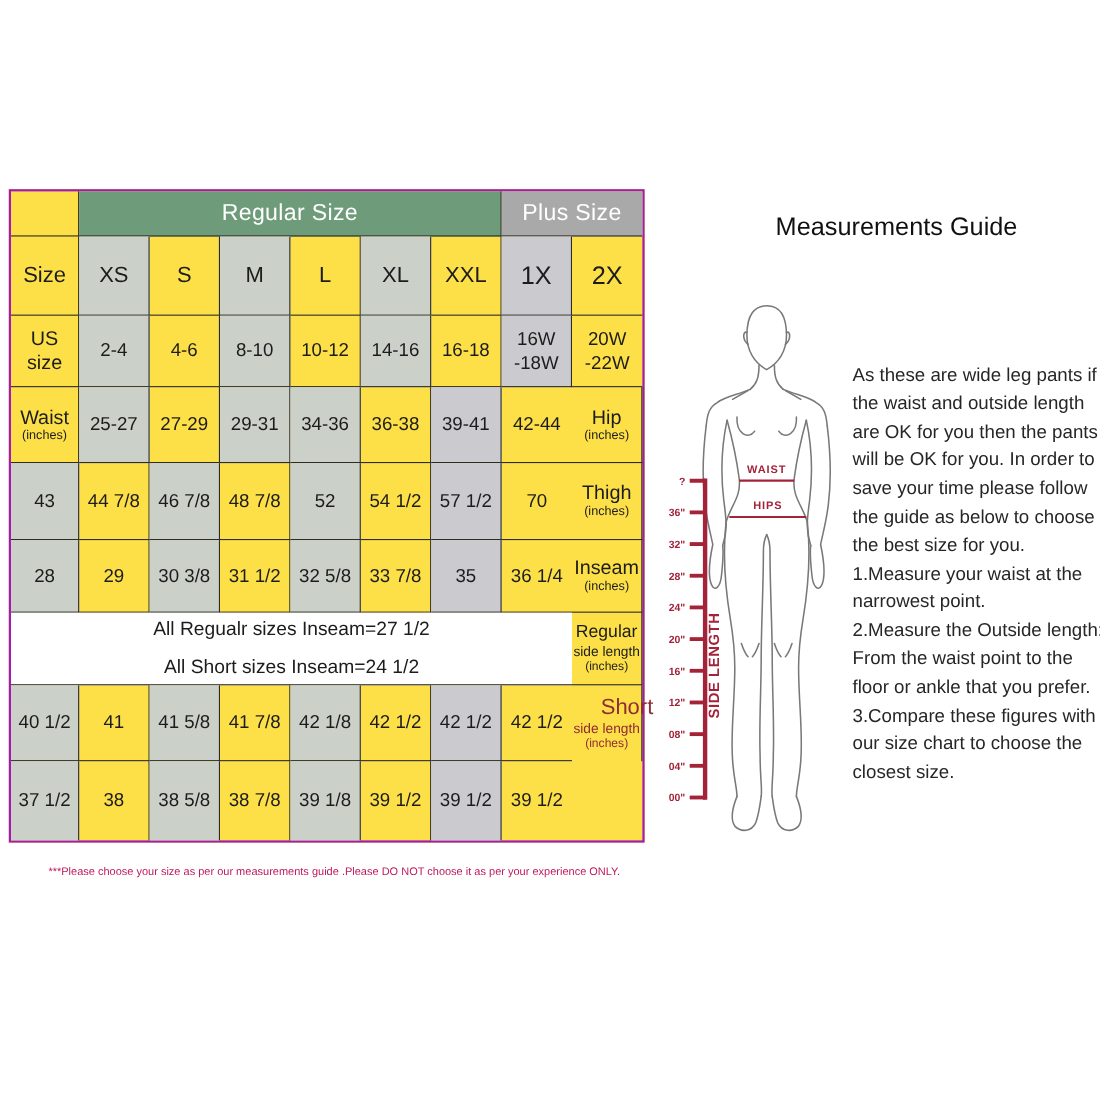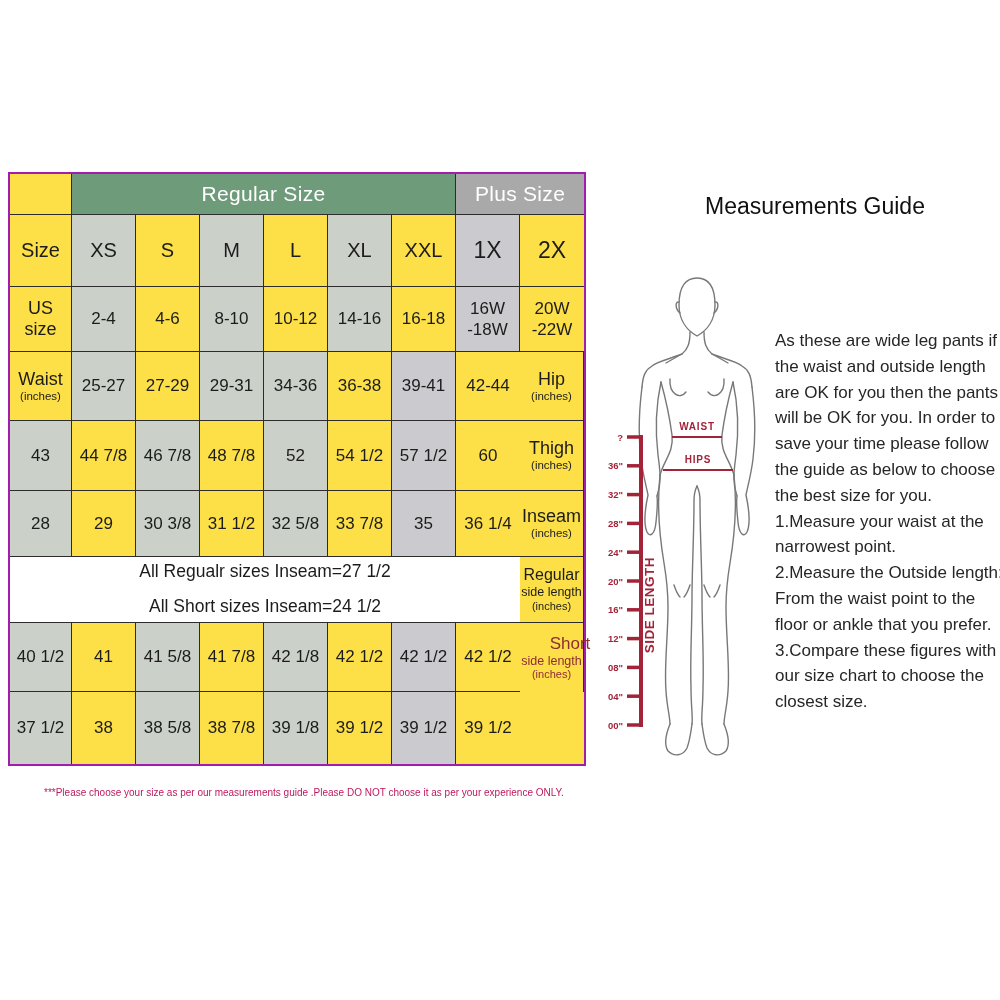--- a/index.html
+++ b/index.html
@@ -30,21 +30,21 @@
   .sh-plus{background:var(--sh-plus);}
   .r-size{font-size:20px;}
   .plus-big{font-size:23px;}
   .row-label{flex-direction:column;line-height:1.18;padding:2px 1px;}
   .row-label .lbl-label{font-size:18px;white-space:pre-line;}
   .row-label .lbl-sub{font-size:11.5px;}
   .row-label .lbl-sub2{font-size:11px;}
   .r-size .lbl-label{font-size:20px;}
   .r-regular-side-length .lbl-label{font-size:16px;}
   .r-regular-side-length .lbl-sub{font-size:12.5px;}
-  .r-short-side-length .lbl-label{font-size:17px;margin-left:37px;}
+  .r-short-side-length .lbl-label{font-size:20px;margin-left:37px;}
   .r-short-side-length .lbl-sub{font-size:12.5px;}
   .red-label span{color:var(--short-red);}
   .merged{flex-direction:column;gap:13px;font-size:17.5px;background:#fff;}
   
   .guide-title{
     position:absolute;left:645px;top:193px;width:340px;
     text-align:center;font-size:23px;color:#101010;
   }
   .guide-text{
     position:absolute;left:775px;top:328px;width:233px;
@@ -101,21 +101,21 @@
     <div class="tcell val r-waist sh-plus">39-41</div>
     <div class="tcell val r-waist cl">42-44</div>
     <div class="tcell row-label r-hip"><span class="lbl-label">Hip</span><span class="lbl-sub">(inches)</span></div>
     <div class="tcell val r-hip sh-reg">43</div>
     <div class="tcell val r-hip">44 7/8</div>
     <div class="tcell val r-hip sh-reg">46 7/8</div>
     <div class="tcell val r-hip">48 7/8</div>
     <div class="tcell val r-hip sh-reg">52</div>
     <div class="tcell val r-hip">54 1/2</div>
     <div class="tcell val r-hip sh-plus">57 1/2</div>
-    <div class="tcell val r-hip cl">60</div>
+    <div class="tcell val r-hip cl">70</div>
     <div class="tcell row-label r-thigh"><span class="lbl-label">Thigh</span><span class="lbl-sub">(inches)</span></div>
     <div class="tcell val r-thigh sh-reg">28</div>
     <div class="tcell val r-thigh">29</div>
     <div class="tcell val r-thigh sh-reg">30 3/8</div>
     <div class="tcell val r-thigh">31 1/2</div>
     <div class="tcell val r-thigh sh-reg">32 5/8</div>
     <div class="tcell val r-thigh">33 7/8</div>
     <div class="tcell val r-thigh sh-plus">35</div>
     <div class="tcell val r-thigh cl">36 1/4</div>
     <div class="tcell row-label r-inseam"><span class="lbl-label">Inseam</span><span class="lbl-sub">(inches)</span></div>

